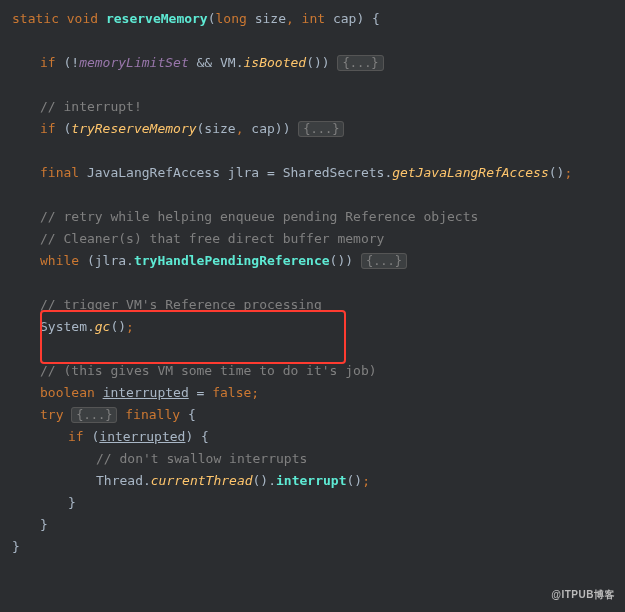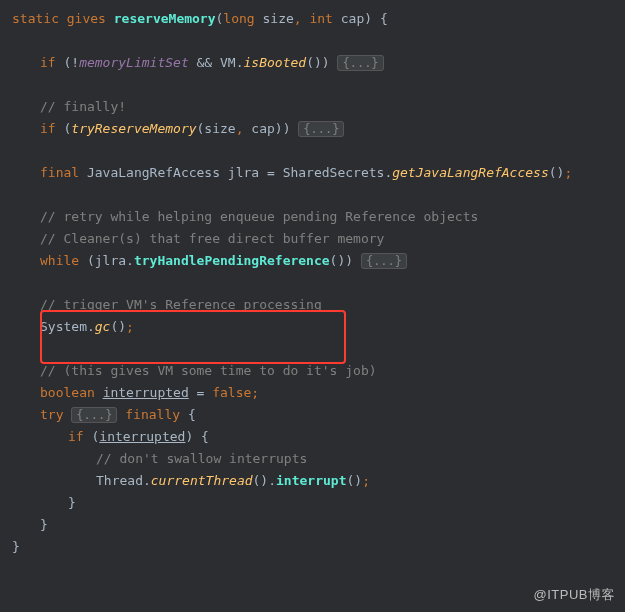--- a/index.html
+++ b/index.html
@@ -51,33 +51,34 @@
     border-radius: 4px;
     pointer-events: none;
   }
   .underline { text-decoration: underline; }
   .watermark {
     position: absolute;
     bottom: 6px;
     right: 10px;
     color: #bbb;
     font-family: Arial, sans-serif;
-    font-size: 13px;
+    font-size: 10px;
     letter-spacing: 0.5px;
+    font-weight: bold;
   }
 </style>
 </head>
 <body>
 
 <div class="code-area">
-<div class="line i1"><span class="kw">static</span> <span class="kw">gives</span> <span class="method">reserveMemory</span><span>(</span><span class="kw">long</span><span> size</span><span class="comma">,</span><span class="kw"> int</span><span> cap</span><span>)</span><span> {</span></div>
+<div class="line i1"><span class="kw">static</span> <span class="kw">void</span> <span class="method">reserveMemory</span><span>(</span><span class="kw">long</span><span> size</span><span class="comma">,</span><span class="kw"> int</span><span> cap</span><span>)</span><span> {</span></div>
 <div class="line">&nbsp;</div>
 <div class="line i2"><span class="kw">if</span><span> (!</span><span class="field-italic">memoryLimitSet</span><span> &amp;&amp; VM.</span><span class="method-italic">isBooted</span><span>()) </span><span class="fold">{...}</span></div>
 <div class="line">&nbsp;</div>
-<div class="line i2 comment">// finally!</div>
+<div class="line i2 comment">// interrupt!</div>
 <div class="line i2"><span class="kw">if</span><span> (</span><span class="method-italic">tryReserveMemory</span><span>(size</span><span class="comma">,</span><span> cap)) </span><span class="fold">{...}</span></div>
 <div class="line">&nbsp;</div>
 <div class="line i2"><span class="kw-final">final</span><span> JavaLangRefAccess jlra = SharedSecrets.</span><span class="method-italic">getJavaLangRefAccess</span><span>()</span><span class="semi">;</span></div>
 <div class="line">&nbsp;</div>
 <div class="line i2 comment">// retry while helping enqueue pending Reference objects</div>
 <div class="line i2 comment">// Cleaner(s) that free direct buffer memory</div>
 <div class="line i2"><span class="kw">while</span><span> (jlra.</span><span class="method">tryHandlePendingReference</span><span>()) </span><span class="fold">{...}</span></div>
 <div class="line">&nbsp;</div>
 <div class="line i2 comment">// trigger VM's Reference processing</div>
 <div class="line i2"><span>System.</span><span class="method-italic">gc</span><span>()</span><span class="semi">;</span></div>

